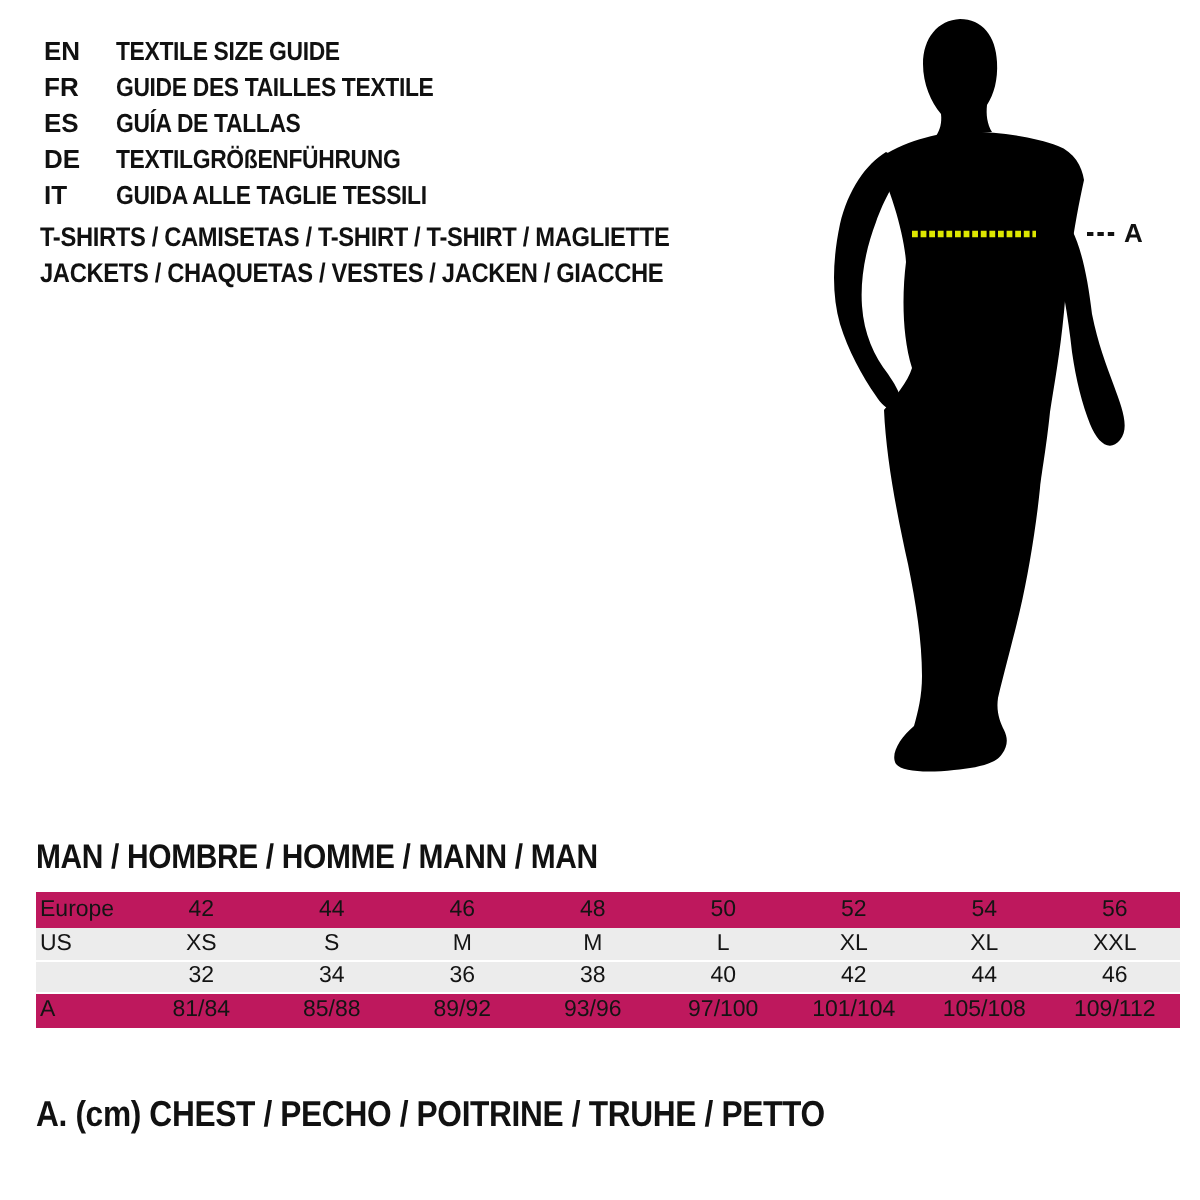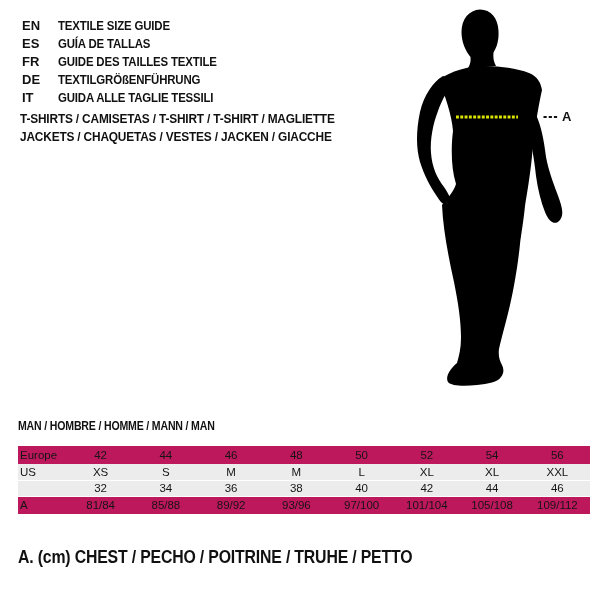--- a/index.html
+++ b/index.html
@@ -16,21 +16,21 @@
   .lang-row { display: flex; height: 18px; align-items: flex-start; }
   .lang-code { width: 36px; flex: 0 0 36px; }
 
   .categories { position: absolute; left: 20px; top: 107px; font-weight: 700; font-size: 13.5px; }
   .cat-line { height: 18.5px; display: flex; align-items: flex-end; }
 
   .figure-svg { position: absolute; left: 0; top: 0; width: 600px; height: 600px; }
 
   .measure-label { position: absolute; left: 562px; top: 109px; font-weight: 700; font-size: 13px; }
 
-  .man-title { position: absolute; left: 18px; top: 419px; margin: 0; font-size: 12px; font-weight: 700; }
+  .man-title { position: absolute; left: 18px; top: 419px; margin: 0; font-size: 17px; font-weight: 700; }
 
   .size-table {
     position: absolute; left: 18px; top: 446px; width: 572px;
     border-collapse: collapse; table-layout: fixed;
     font-size: 11.5px; font-weight: 400; color: #141414;
   }
   .size-table col.lbl { width: 50px; }
   .size-table th, .size-table td { padding: 0; vertical-align: middle; }
   .size-table tr.hdr th {
     background: var(--table-header-bg, #c8c8c8);
@@ -49,26 +49,26 @@
 <body>
 
 <div class="canvas">
 
   <div class="lang-list">
     <div class="lang-row">
       <span class="lang-code">EN</span>
       <span class="cond">TEXTILE SIZE GUIDE</span>
     </div>
     <div class="lang-row">
+      <span class="lang-code">FR</span>
+      <span class="cond">GUIDE DES TAILLES TEXTILE</span>
+    </div>
+    <div class="lang-row">
       <span class="lang-code">ES</span>
       <span class="cond">GUÍA DE TALLAS</span>
-    </div>
-    <div class="lang-row">
-      <span class="lang-code">FR</span>
-      <span class="cond">GUIDE DES TAILLES TEXTILE</span>
     </div>
     <div class="lang-row">
       <span class="lang-code">DE</span>
       <span class="cond">TEXTILGRÖßENFÜHRUNG</span>
     </div>
     <div class="lang-row">
       <span class="lang-code">IT</span>
       <span class="cond">GUIDA ALLE TAGLIE TESSILI</span>
     </div>
   </div>

